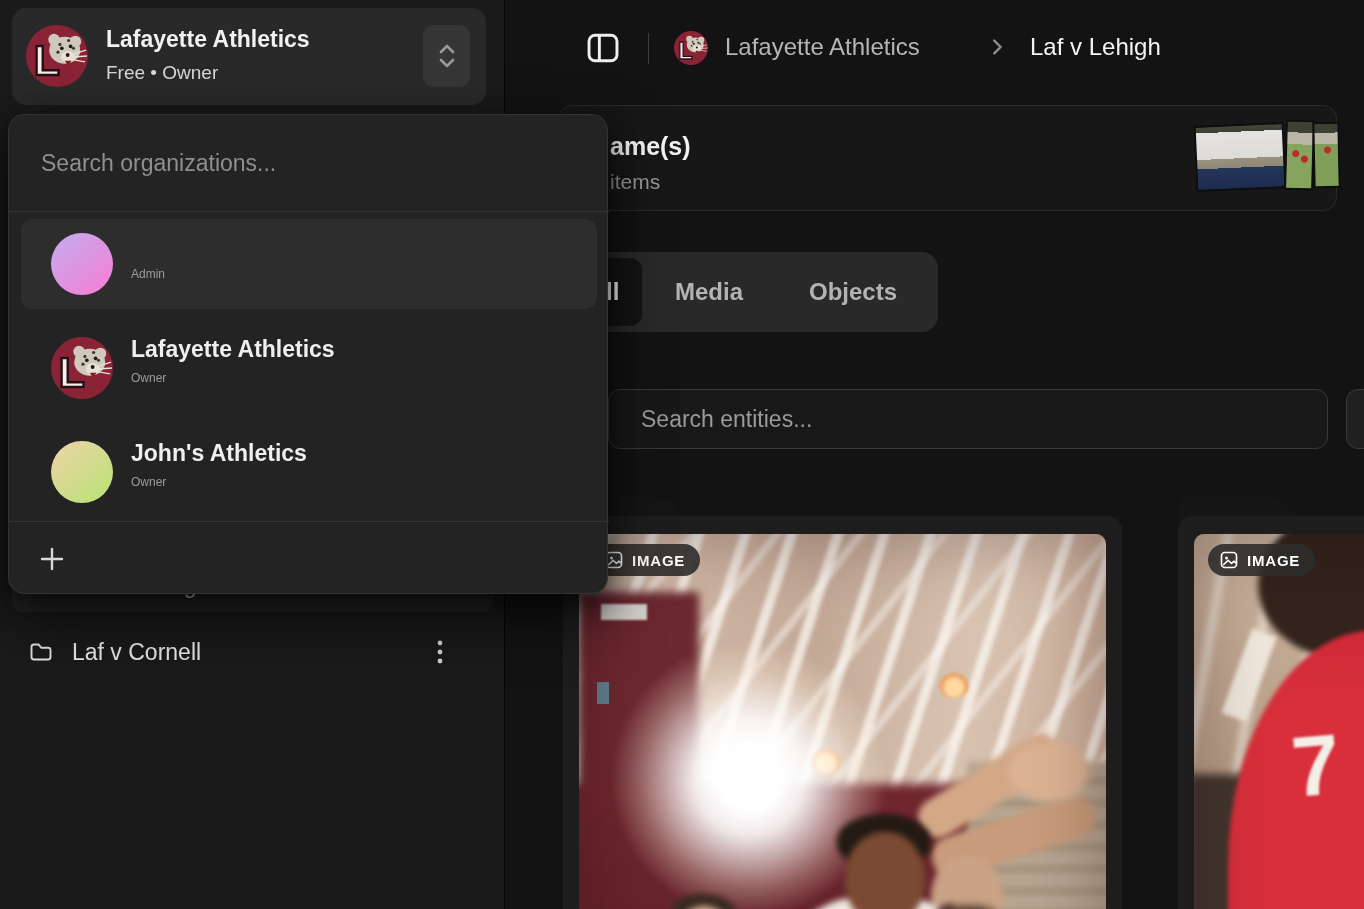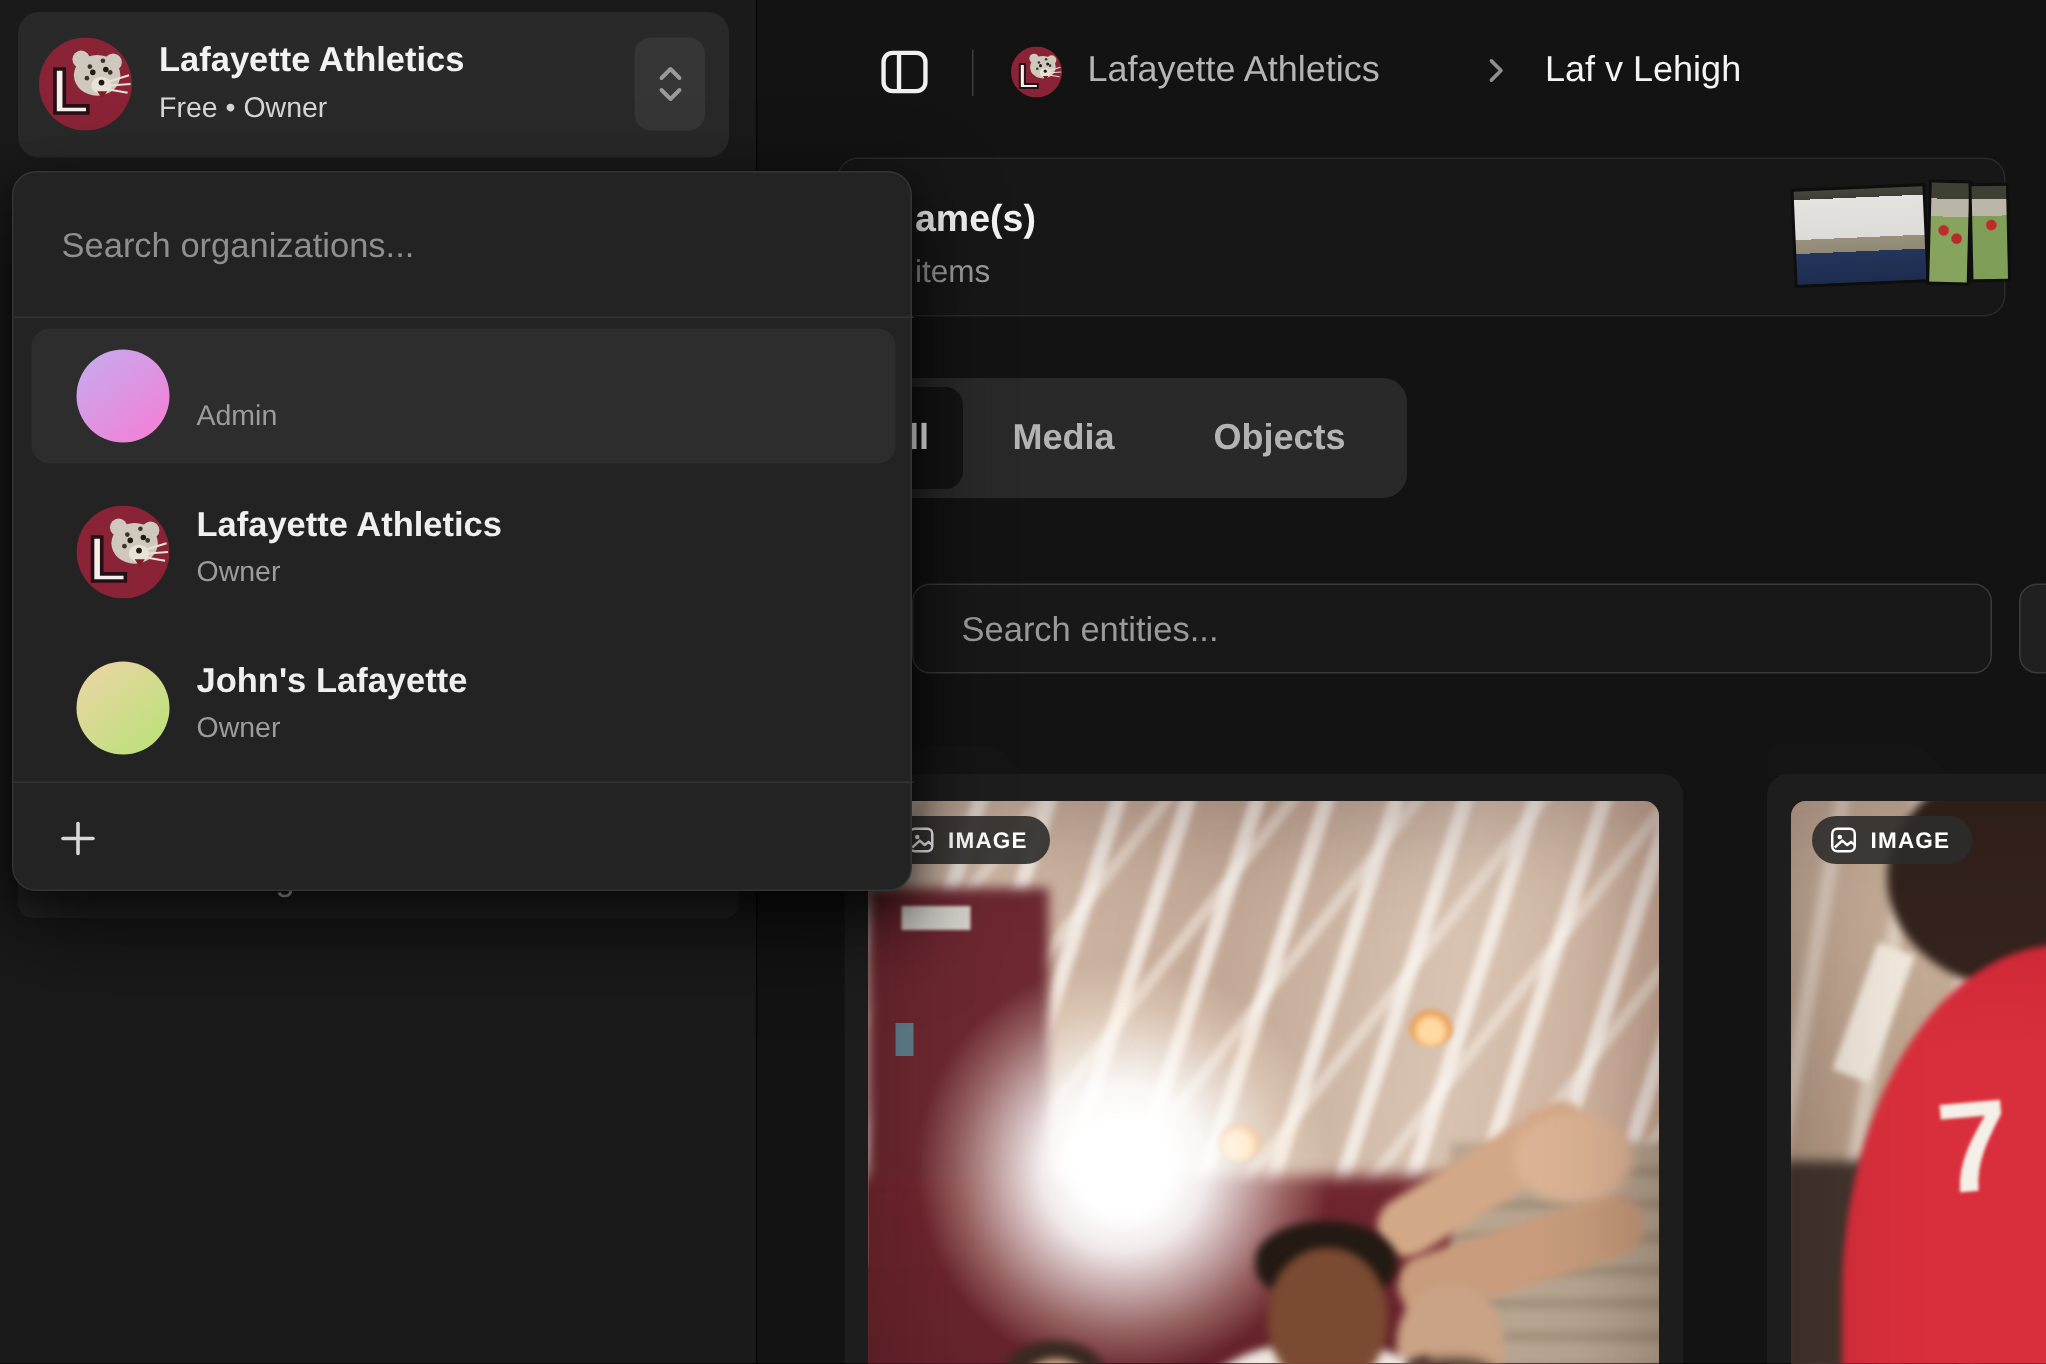--- a/index.html
+++ b/index.html
@@ -113,21 +113,21 @@
   .dd-div{position:absolute;left:0;width:600px;height:1px;background:#323232;}
   .dd-div1{top:96px;}.dd-div2{top:406px;}
   .dd-item{position:absolute;left:12px;width:576px;height:90px;border-radius:12px;cursor:pointer;}
   .dd-item.hl{background:#2d2d2d;}
   .dd-i1{top:104px;}.dd-i2{top:208px;}.dd-i3{top:312px;}
   .avatar{position:absolute;left:30px;top:14px;width:62px;height:62px;border-radius:50%;}
   .av-pink{background:linear-gradient(140deg,#c9a8ec 10%,#ef83d8 85%);}
   .av-green{background:linear-gradient(140deg,#e6d6a0 15%,#bfe07c 85%);}
   .dd-item .laf-logo{position:absolute;left:30px;top:14px;width:62px;height:62px;}
   .dd-title{position:absolute;left:110px;top:13px;font-size:23px;font-weight:600;color:#efefef;}
-  .dd-role{position:absolute;left:110px;top:48px;font-size:19px;color:#9c9c9c;}
+  .dd-role{position:absolute;left:110px;top:48px;font-size:12px;color:#9c9c9c;}
   .dd-create{position:absolute;left:12px;top:414px;width:576px;height:60px;border-radius:12px;cursor:pointer;}
   .dd-create .plus{position:absolute;left:18px;top:17px;}
   .dd-create .lbl{position:absolute;left:78px;top:0;line-height:60px;font-size:23px;color:#eaeaea;}
 
   .laf-logo{display:block;}
 </style>
 </head>
 <body>
 
 <svg width="0" height="0" style="position:absolute">
@@ -278,20 +278,33 @@
           <polyline points="5,11 11,5 17,11" fill="none" stroke="#9a9a9a" stroke-width="2.6" stroke-linecap="round" stroke-linejoin="round"></polyline>
           <polyline points="5,19 11,25 17,19" fill="none" stroke="#9a9a9a" stroke-width="2.6" stroke-linecap="round" stroke-linejoin="round"></polyline>
         </svg>
       </div>
     </div>
 
     <div class="side-item-occluded">
       <span class="lbl">Laf v Lehigh</span>
     </div>
 
+    <div class="side-row">
+      <svg class="f-icon" width="26" height="26" viewBox="0 0 26 26">
+        <path d="M3.5 8 Q3.5 5.5 6 5.5 H10.5 L13.5 8.8 H20 Q22.5 8.8 22.5 11.2 V18 Q22.5 20.5 20 20.5 H6 Q3.5 20.5 3.5 18 Z" fill="none" stroke="#e3e3e3" stroke-width="1.9" stroke-linejoin="round"></path>
+      </svg>
+      <span class="lbl">Laf v Cornell</span>
+      <div class="kebab">
+        <svg width="6" height="26" viewBox="0 0 6 26">
+          <circle cx="3" cy="4" r="2.4" fill="#d0d0d0"></circle>
+            <circle cx="3" cy="13" r="2.4" fill="#d0d0d0"></circle>
+            <circle cx="3" cy="22" r="2.4" fill="#d0d0d0"></circle>
+        </svg>
+      </div>
+    </div>
   </div>
 
   <div class="dropdown">
     <input class="dd-search" type="text" placeholder="Search organizations..." style="">
     <div class="dd-div dd-div1"></div>
 
     <div class="dd-item hl dd-i1">
       <div class="avatar av-pink"></div>
       <div class="dd-role">Admin</div>
     </div>
@@ -300,21 +313,21 @@
       <svg class="laf-logo" viewBox="0 0 64 64">
           <use href="#laf"></use>
           <text x="8" y="52" font-family="Liberation Serif, serif" font-weight="bold" font-size="44" fill="#f5f0ea" stroke="#241015" stroke-width="2.5">L</text>
         </svg>
       <div class="dd-title">Lafayette Athletics</div>
       <div class="dd-role">Owner</div>
     </div>
 
     <div class="dd-item dd-i3">
       <div class="avatar av-green"></div>
-      <div class="dd-title">John's Lafayette</div>
+      <div class="dd-title">John's Athletics</div>
       <div class="dd-role">Owner</div>
     </div>
 
     <div class="dd-div dd-div2"></div>
 
     <div class="dd-create">
       <svg class="plus" width="26" height="26" viewBox="0 0 26 26">
         <line x1="13" y1="3" x2="13" y2="23" stroke="#d8d8d8" stroke-width="2.4" stroke-linecap="round"></line>
         <line x1="3" y1="13" x2="23" y2="13" stroke="#d8d8d8" stroke-width="2.4" stroke-linecap="round"></line>
       </svg>

